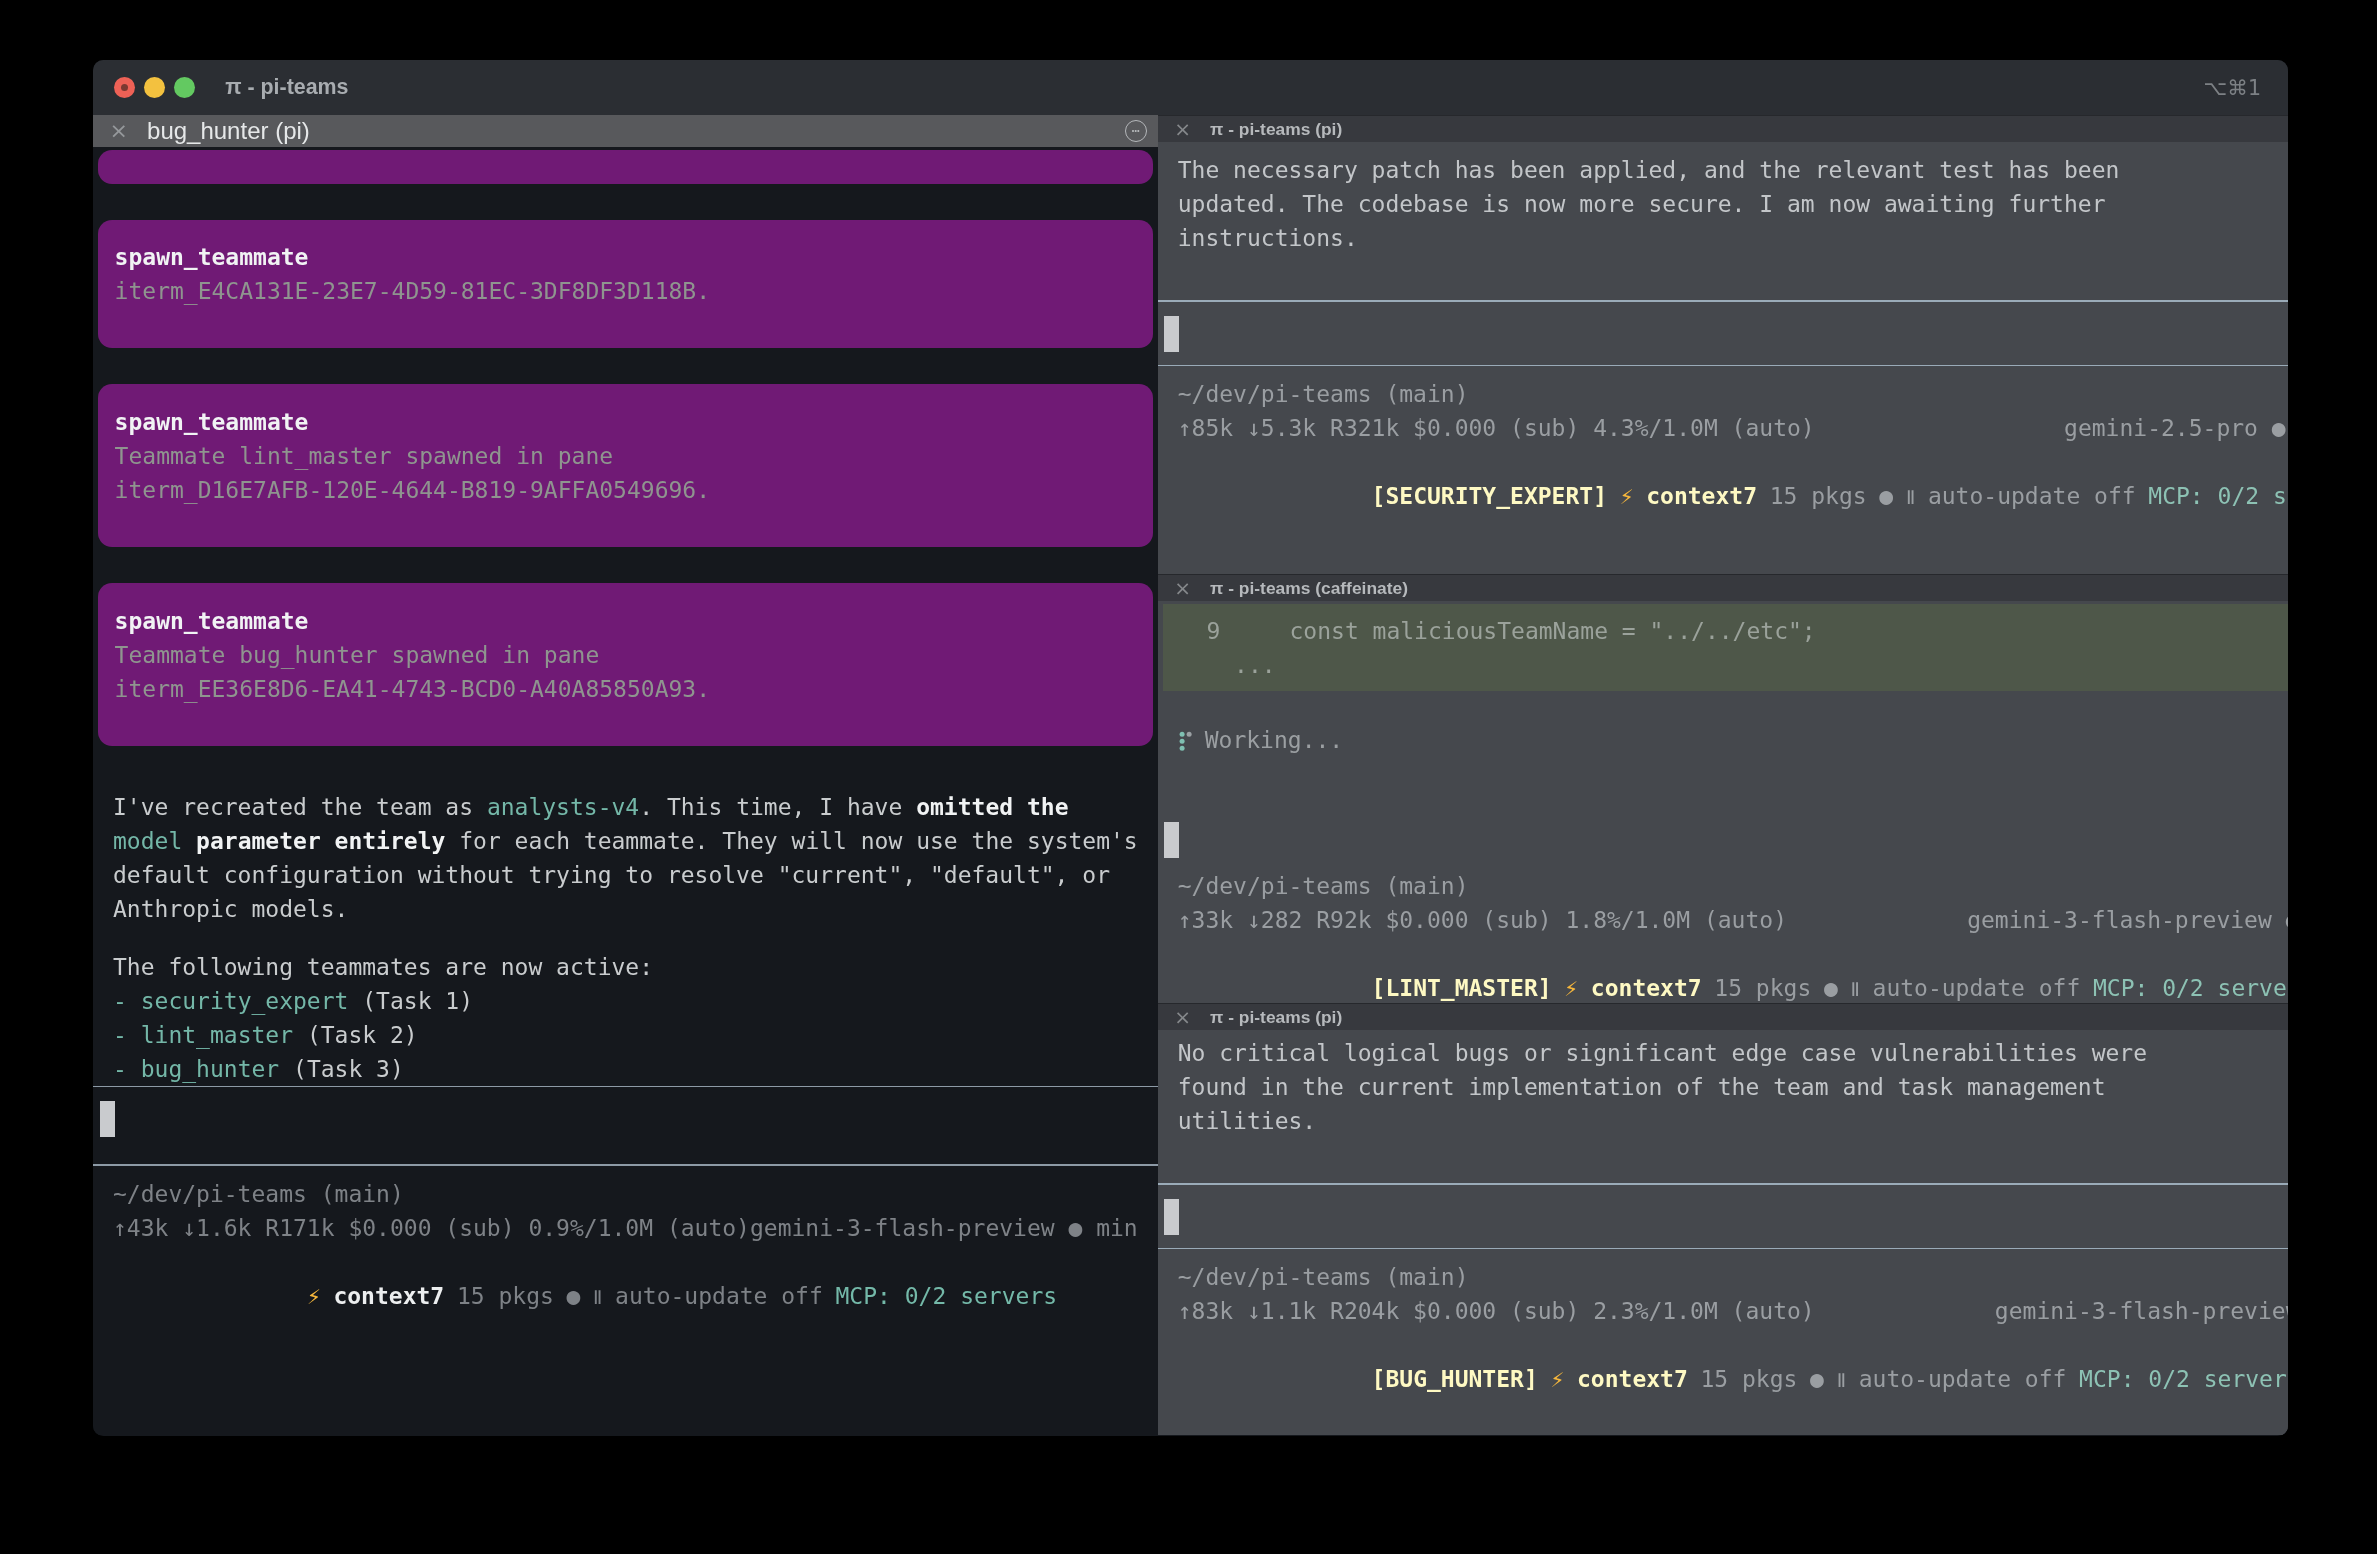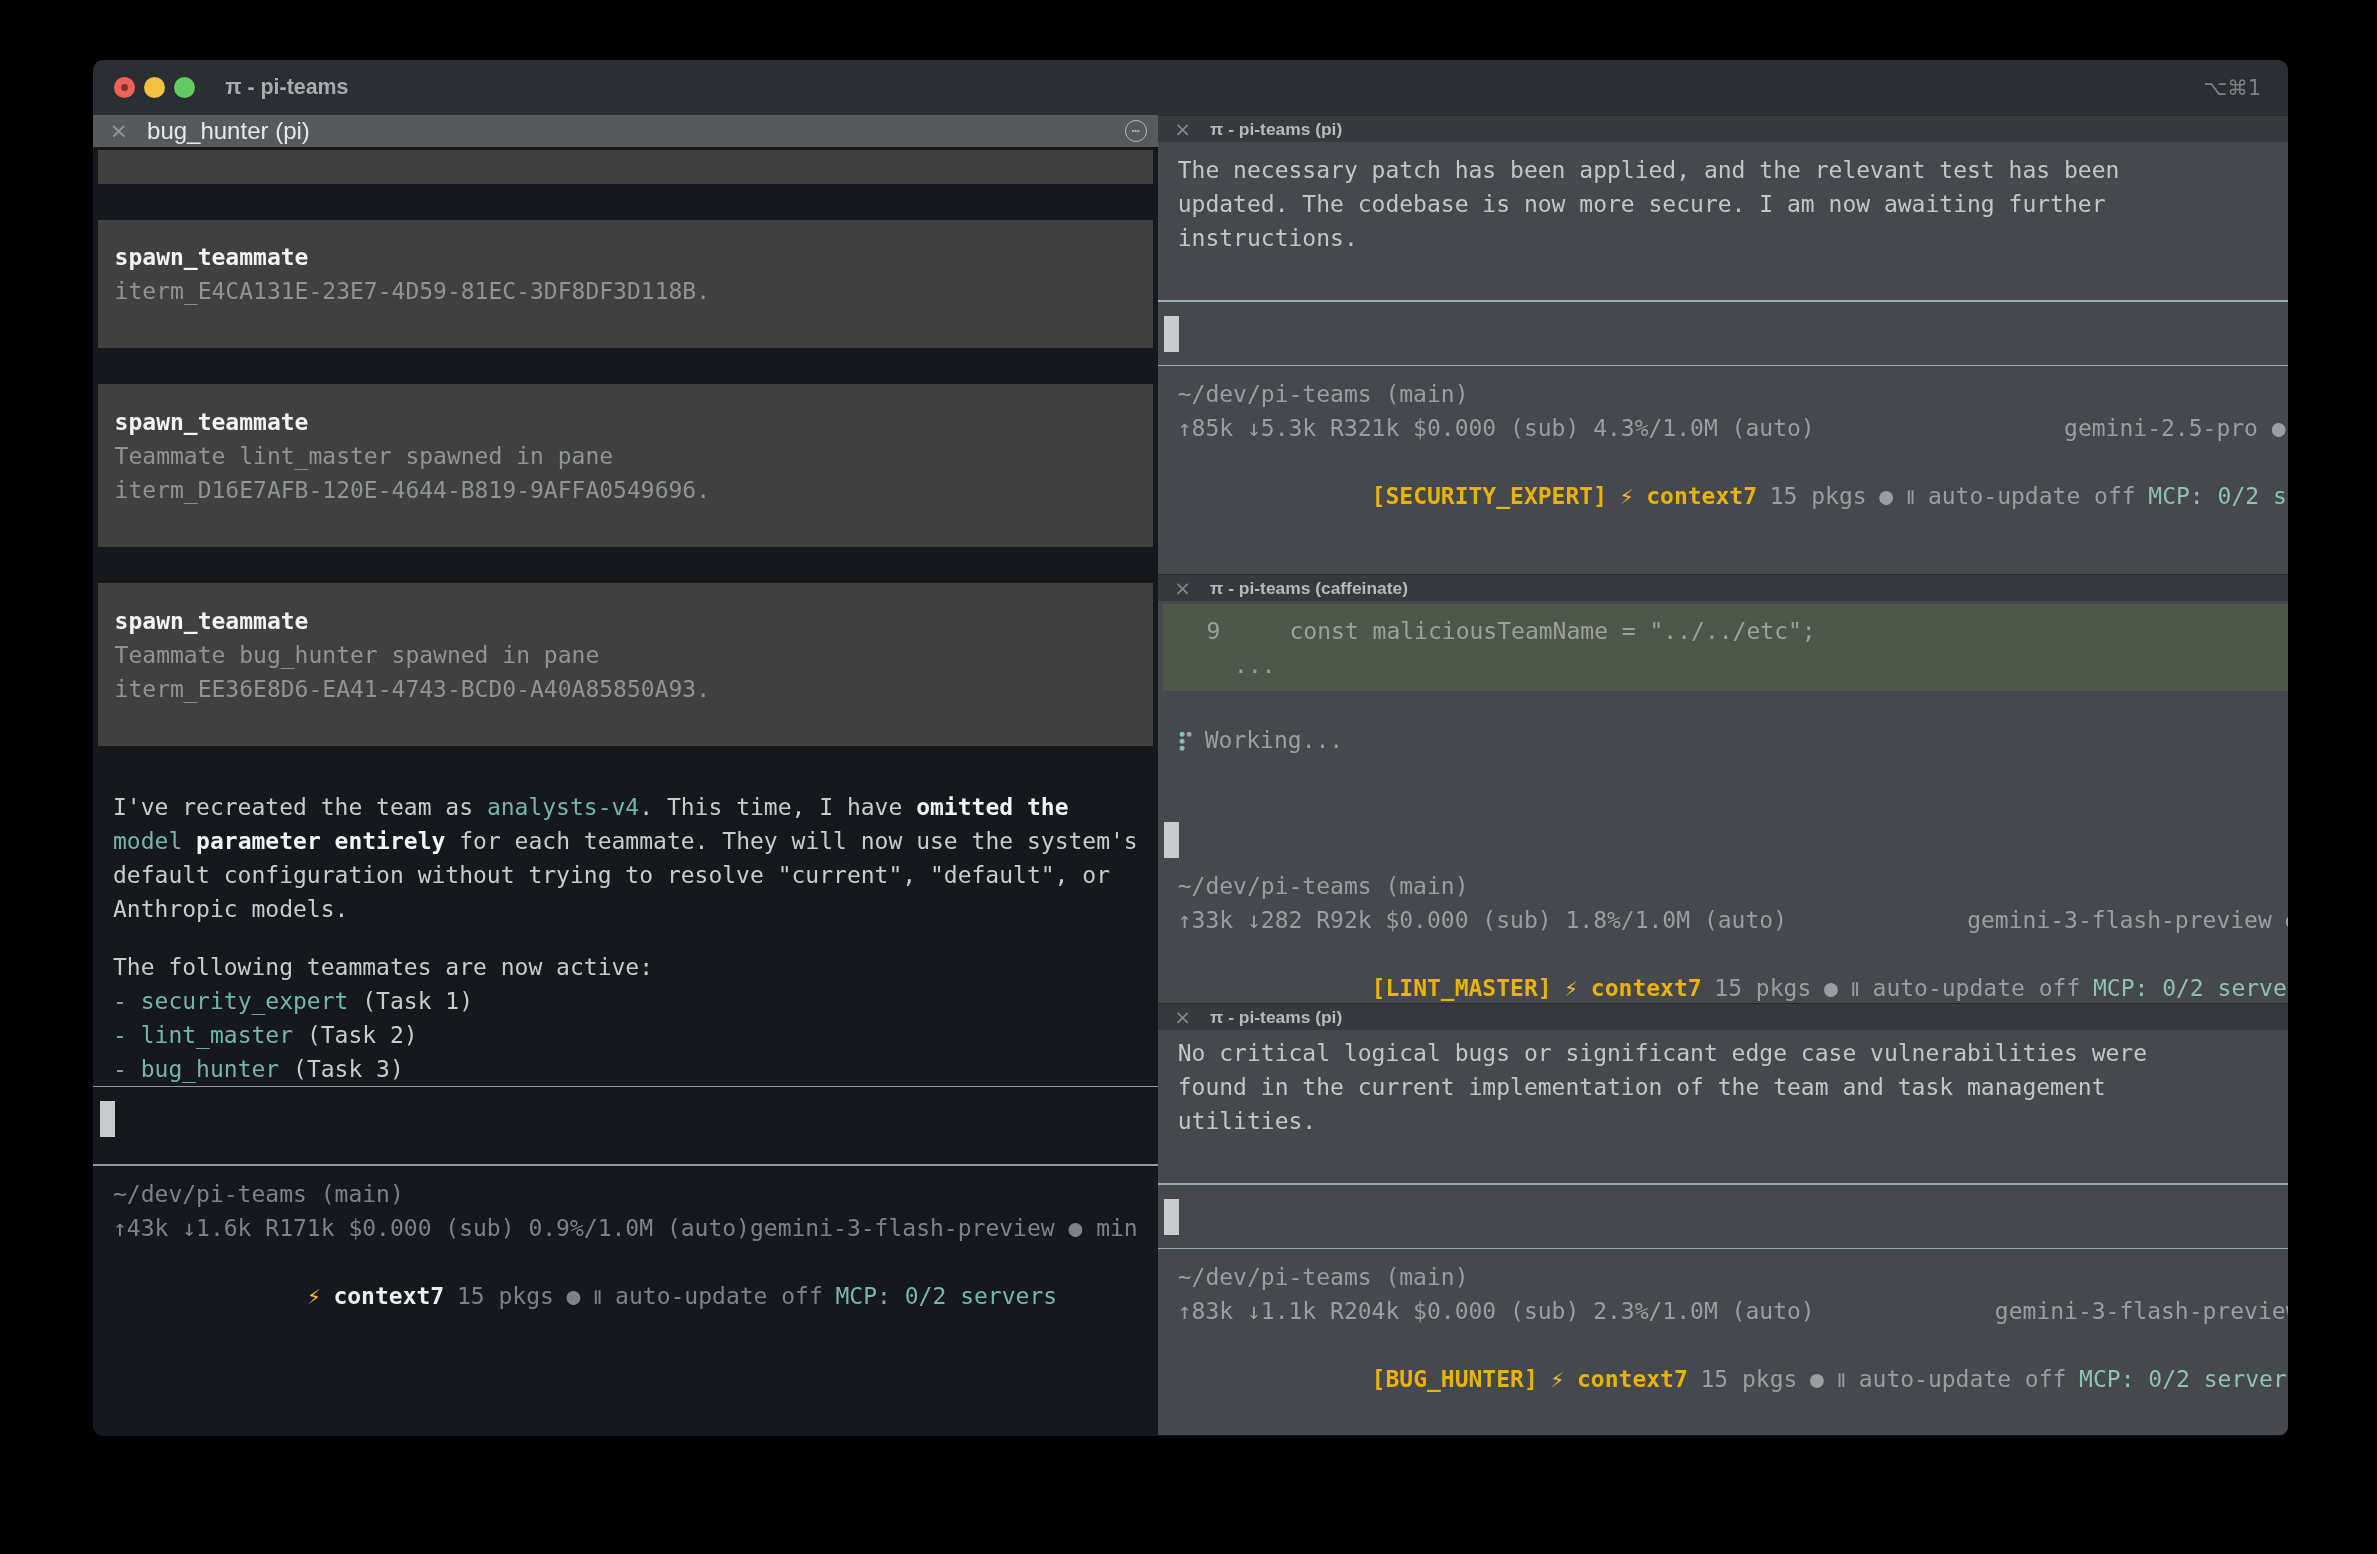--- a/index.html
+++ b/index.html
@@ -35,21 +35,21 @@
   .tabbar.light .tab-label { color:#e6e8e9; font-size:24px; }
   .tabbar.dark .tab-label { color:#b6b9bc; font-size:17.4px; font-weight:600; }
   .menu-btn { position:absolute; right:11px; width:22px; height:22px; border-radius:50%;
     display:flex; align-items:center; justify-content:center; font-size:13.5px; line-height:1; }
   .tabbar.light .menu-btn { border:1.6px solid #b4b7ba; color:#b4b7ba; }
 
   
   .left-col { width:1095px; display:flex; flex-direction:column; background:#15181d; }
   .left-content { flex:1; display:flex; flex-direction:column; overflow:hidden;
     padding:0 20px; font-size:23px; line-height:34px; color:#c9ccce; }
-  .tool-block { background:#404040; margin:34px -15px 0; padding:20.6px 16.6px 40px; }
+  .tool-block { background:#701a75; margin:34px -15px 0; padding:20.6px 16.6px 40px;border-radius:14px; }
   .tool-block.partial { margin-top:3.2px; padding:0; height:35px; }
   .tb-title { color:#f1f3f4; font-weight:bold; white-space:pre; }
   .tb-body { color:#8f958f; white-space:pre; }
   .tool-block + .tool-block { margin-top:36px; }
   .para { margin-top:44px; }
   .pline { white-space:pre; }
   .teal { color:#74b7a8; }
   .boldw { color:#f1f3f4; font-weight:bold; }
   .active-header { margin-top:24px; white-space:pre; }
   .mate-line { white-space:pre; }
@@ -63,21 +63,21 @@
   .cursor { width:15px; height:36px; margin:14.2px 0 0 -13.5px; background:#c9cbce; }
 
   .status { margin-top:11px; }
   .status .row { white-space:pre; }
   .status .row2 { display:flex; justify-content:space-between; white-space:pre; }
   .lgray { color:#7e8287; }
   .rgray { color:#9a9ea2; }
   .ltealc { color:#74b9a9; }
   .rtealc { color:#8dc2b4; }
   .lwhite { color:#eceeef; font-weight:bold; }
-  .rwhite { color:#eab308; font-weight:bold; }
+  .rwhite { color:#fef9c3; font-weight:bold; }
   .bolt { color:#f6b73c; font-weight:bold; }
   .row3 span { margin-right:12.7px; }
   .pauseg { font-size:19px; }
 
   
   .right-col { flex:1; display:flex; flex-direction:column; background:#45484d; }
   .rpane { display:flex; flex-direction:column; flex:none; }
   .rcontent { overflow:hidden; display:flex; flex-direction:column; flex:1;
     padding:0 20px; font-size:23px; line-height:34px; color:#c3c6c9; background:#45484d; }
   .rline { white-space:pre; }

